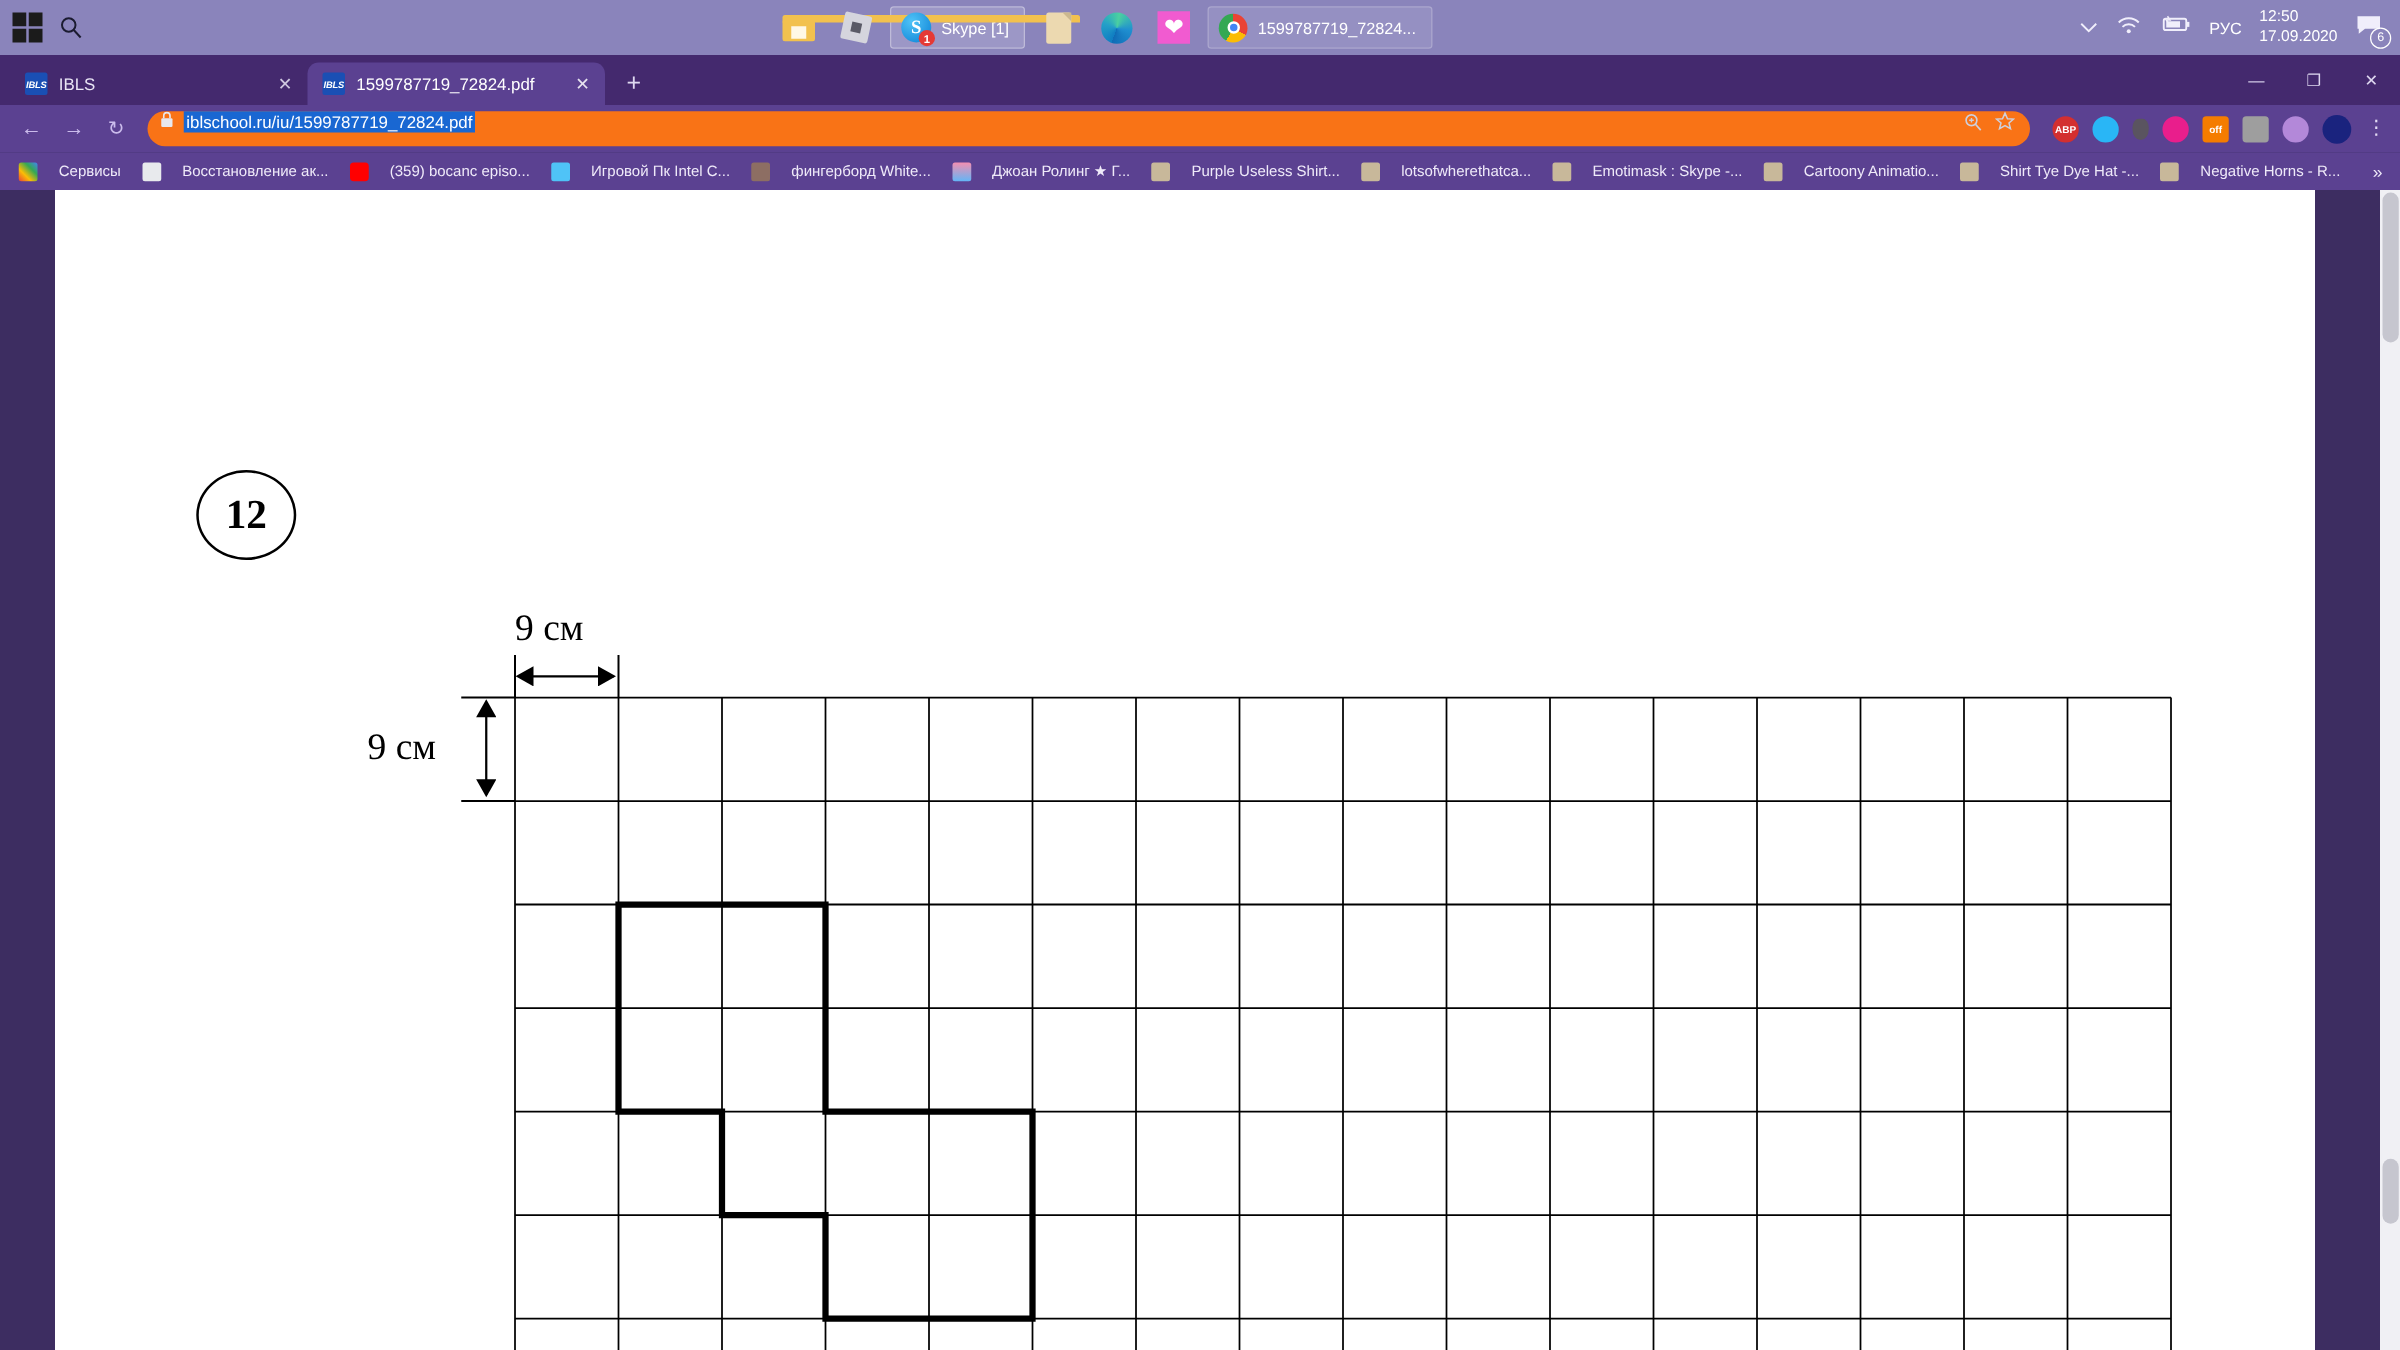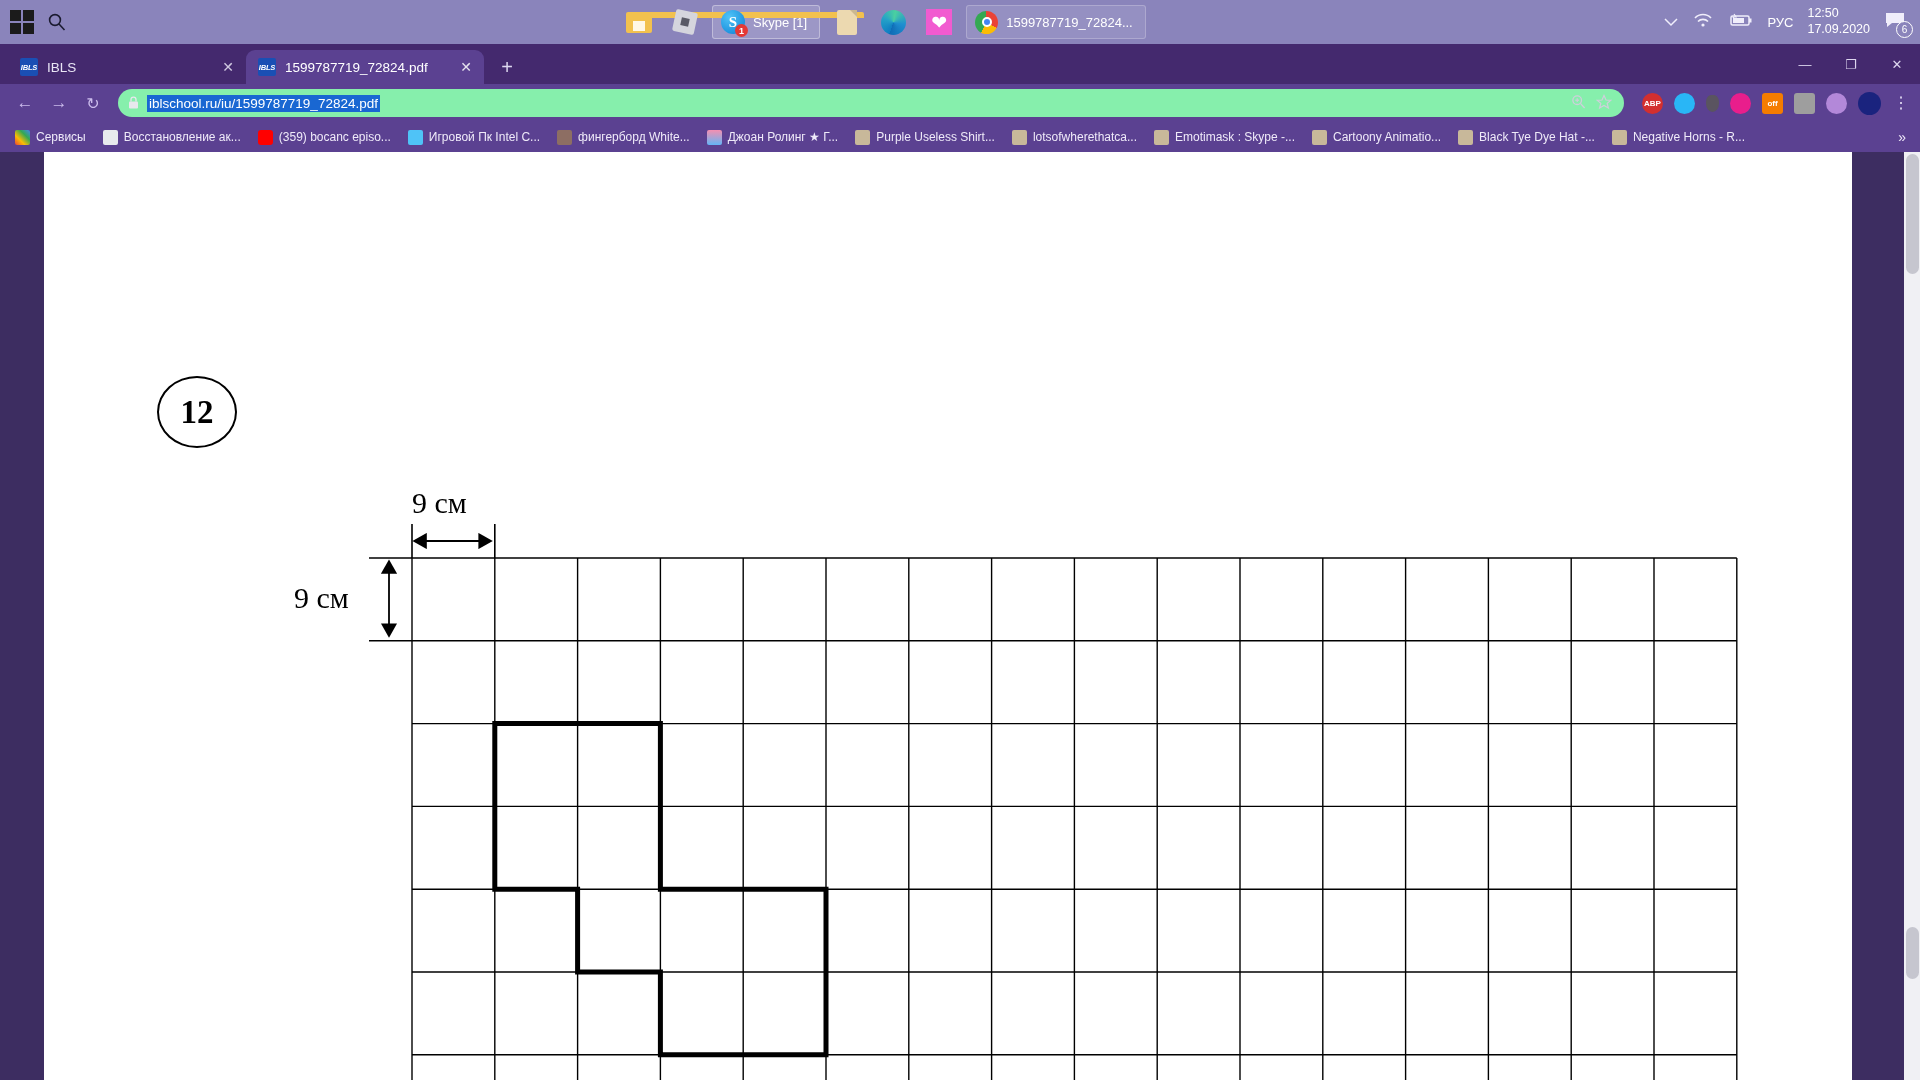--- a/index.html
+++ b/index.html
@@ -99,33 +99,33 @@
       align-items:center; justify-content:center; margin-left:6px; }
   .winbtns { position:absolute; right:0; top:0; height:40px; display:flex; align-items:center; }
   .winbtns div { width:46px; height:40px; display:flex; align-items:center; justify-content:center;
       color:#ddd6ef; font-size:13px; }
 
   #toolbar { height:38px; background:#5b4191; display:flex; align-items:center; padding:0 10px; gap:4px; }
   .nav-btn { width:30px; height:30px; display:flex; align-items:center; justify-content:center;
       color:#cbbcec; font-size:17px; }
   .nav-btn.reload { font-size:16px; }
   #omnibox {
-    flex:1; height:28px; background:#86efac; border-radius:14px; display:flex; align-items:center;
+    flex:1; height:28px; background:#f97316; border-radius:14px; display:flex; align-items:flex-start;
     padding:0 10px; gap:8px; margin: 0 8px 0 6px; min-width:0;
   }
   .lock { color:#e8e8ee; font-size:11px; }
   .url-text { background:#1967d2; color:#fff; font-size:13.5px; padding:1px 2px; white-space:nowrap; }
   .omni-right { display:flex; align-items:center; gap:10px; margin-left:auto; color:#cfcfdb; font-size:13px; padding-right:2px;}
   .ext-row { display:flex; align-items:center; gap:11px; padding-left:6px; }
   .ext { width:21px; height:21px; border-radius:50%; display:flex; align-items:center; justify-content:center;
       font-size:8px; color:#fff; font-weight:bold; }
   .kebab { color:#e3dcf4; font-size:16px; line-height:4px; letter-spacing:0; width:18px; text-align:center; }
 
   #bookmarks { height:30px; background:#5b4191; display:flex; align-items:center; padding:0 8px; gap:3px; overflow:hidden; }
-  .bm { display:flex; align-items:center; gap:6px; padding:3px 7px; border-radius:4px;
+  .bm { display:flex; align-items:center; gap:17px; padding:3px 7px; border-radius:4px;
       color:#efeaf9; font-size:12px; white-space:nowrap; }
   .bm .bico { width:15px; height:15px; border-radius:2px; flex:none; display:block; }
   .bm-overflow { margin-left:auto; color:#efeaf9; font-size:14px; padding-right:6px; }
 
   
   #viewer { height: 928px; background:#3d2d61; position:relative; overflow:hidden; }
   #page {
     position:absolute; left:44px; top:0; width:1808px; height:928px; background:#fff;
   }
   #scrollbar { position:absolute; right:0; top:0; width:16px; height:928px; background:#f0f0f4; }
@@ -345,21 +345,21 @@
     <div class="bm">
         <span class="bico" style="background:#c8b89a"></span>
         <span>Emotimask : Skype -...</span>
       </div>
     <div class="bm">
         <span class="bico" style="background:#c8b89a"></span>
         <span>Cartoony Animatio...</span>
       </div>
     <div class="bm">
         <span class="bico" style="background:#c8b89a"></span>
-        <span>Black Tye Dye Hat -...</span>
+        <span>Shirt Tye Dye Hat -...</span>
       </div>
     <div class="bm">
         <span class="bico" style="background:#c8b89a"></span>
         <span>Negative Horns - R...</span>
       </div>
     <div class="bm-overflow">»</div>
   </div>
 
   <div id="viewer">
     <div id="page">

